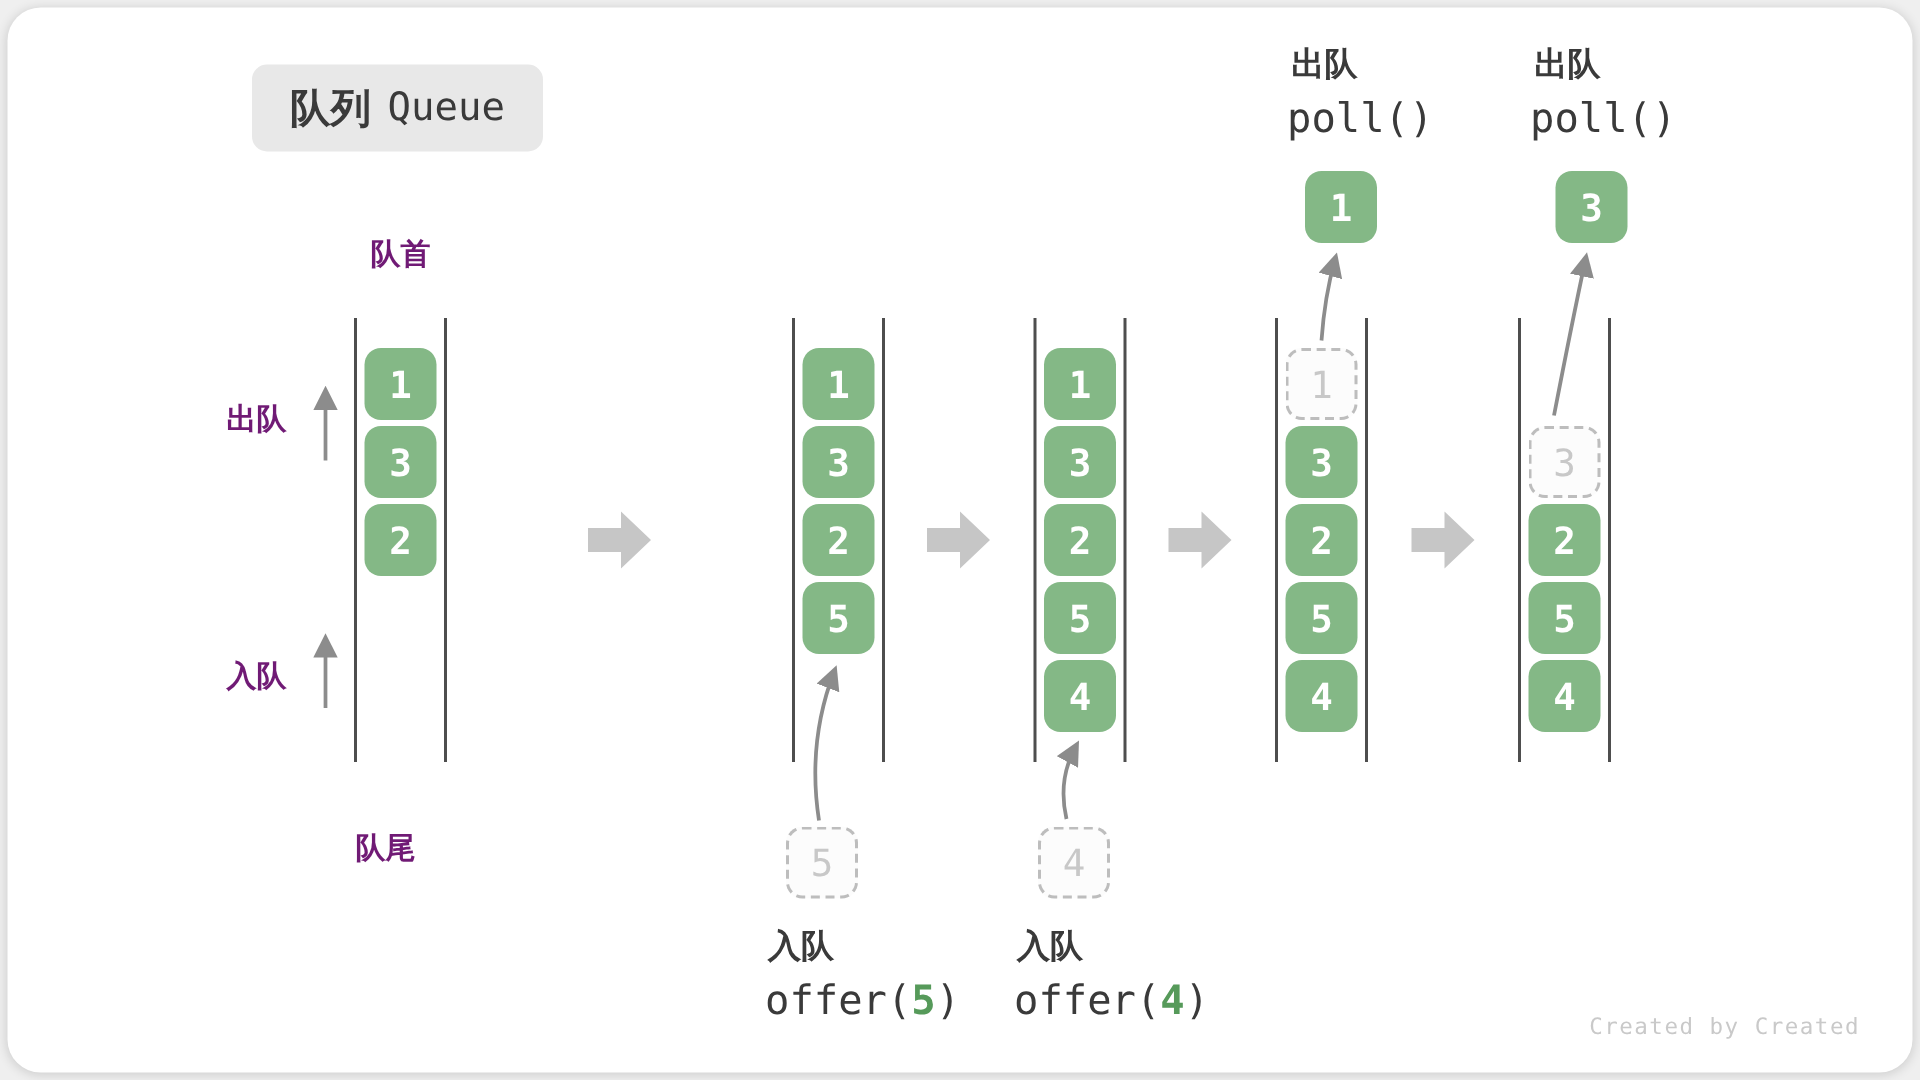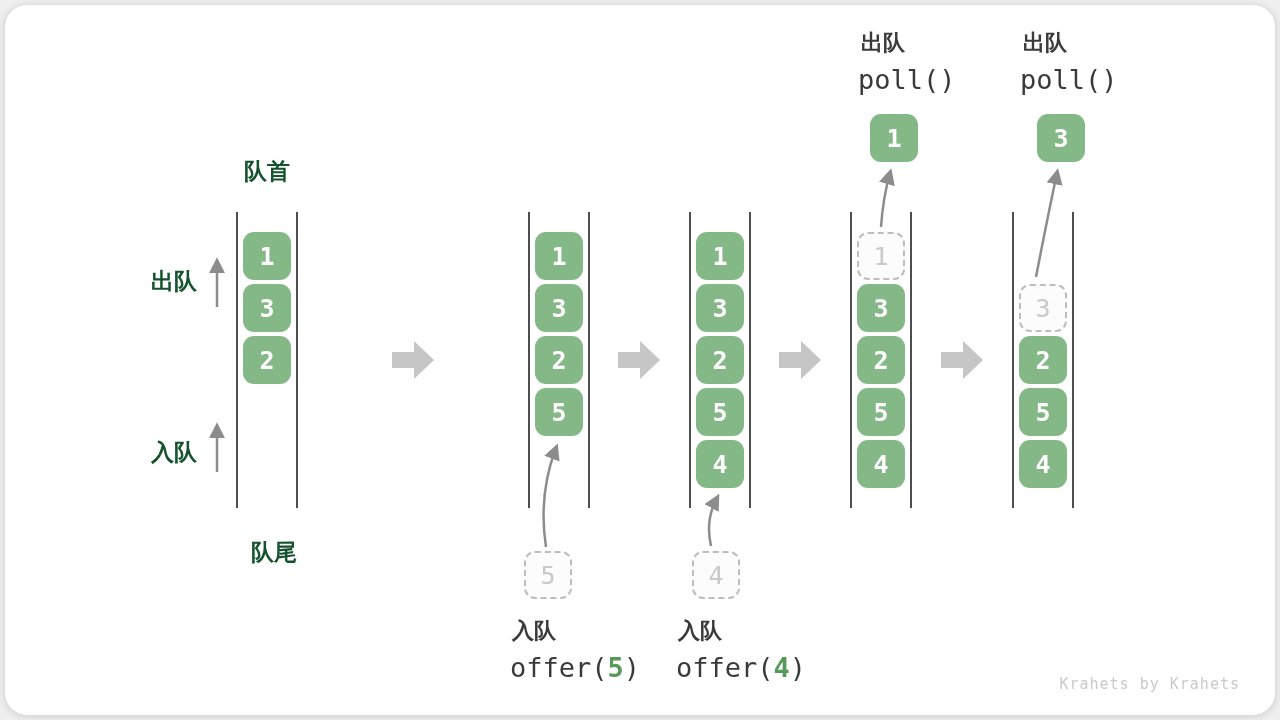--- a/index.html
+++ b/index.html
@@ -4,21 +4,21 @@
 <style>
   * { margin:0; padding:0; box-sizing:border-box; }
   html,body { width:1280px; height:720px; background:#efefef; font-family:"Liberation Sans",sans-serif; }
   .canvas { position:relative; width:1280px; height:720px; overflow:hidden; }
   .card { position:absolute; left:5px; top:5px; right:5px; bottom:5px; background:#ffffff;
           border-radius:22px; box-shadow:0 1px 8px rgba(0,0,0,0.16); }
   .title-box { position:absolute; left:168px; top:43px; width:194px; height:58px; background:#e8e8e8;
                border-radius:10px; display:flex; align-items:center; justify-content:center; gap:11px; }
   .t-zh { font-size:27px; font-weight:bold; color:#3a3a3a; }
   .t-en { font-size:26px; font-family:"DejaVu Sans Mono",monospace; color:#3a3a3a; }
-  .cjk-label { position:absolute; font-size:23px; font-weight:bold; color:#14532d; white-space:nowrap; }
+  .cjk-label { position:absolute; font-size:20px; font-weight:bold; color:#701a75; white-space:nowrap; }
   .wall { position:absolute; top:212px; width:2px; height:296px; background:#4e4e4e; }
   .cell { position:absolute; width:48px; height:48px; background:#84b886; border-radius:11px;
           color:#ffffff; font-family:"DejaVu Sans Mono",monospace; font-size:25px; font-weight:bold;
           display:flex; align-items:center; justify-content:center; }
   .ghost { position:absolute; width:48px; height:48px; background:#fcfcfc; border:2px dashed #bdbdbd;
            border-radius:11px; color:#c8c8c8; font-family:"DejaVu Sans Mono",monospace; font-size:25px;
            display:flex; align-items:center; justify-content:center; }
   .op-zh { position:absolute; font-size:22px; font-weight:600; color:#3a3a3a; white-space:nowrap; }
   .op-code { position:absolute; font-family:"DejaVu Sans Mono",monospace; font-size:27px; color:#3a3a3a;
              white-space:nowrap; }
@@ -26,23 +26,27 @@
   .watermark { position:absolute; right:40px; top:675px; font-family:"DejaVu Sans Mono",monospace;
                font-size:15px; color:#c9c9c9; letter-spacing:1px; }
   svg.overlay { position:absolute; left:0; top:0; pointer-events:none; }
 </style>
 </head>
 <body>
 
 <div class="canvas">
   <div class="card"></div>
 
+  <div class="title-box">
+    <span class="t-zh">队列</span>
+    <span class="t-en">Queue</span>
+  </div>
 
   <div class="cjk-label" style="left:237px; top:156px; width:60px; text-align:center;">队首</div>
-  <div class="cjk-label" style="left:237px; top:537px; width:60px; text-align:right;">队尾</div>
+  <div class="cjk-label" style="left:237px; top:552px; width:60px; text-align:left;">队尾</div>
   <div class="cjk-label" style="left:151px; top:266px;">出队</div>
   <div class="cjk-label" style="left:151px; top:437px;">入队</div>
 
   <div class="wall" style="left:236px;"></div>
   <div class="wall" style="left:296px;"></div>
   <div class="wall" style="left:528px;"></div>
   <div class="wall" style="left:588px;"></div>
   <div class="wall" style="left:689px;"></div>
   <div class="wall" style="left:749px;"></div>
   <div class="wall" style="left:850px;"></div>
@@ -103,14 +107,14 @@
 
     <path d="M 881 227 Q 883 198 890 173" stroke="#8c8c8c" stroke-width="2.5" fill="none" marker-end="url(#ah)"></path>
     <path d="M 1036 277 Q 1048 215 1057 173" stroke="#8c8c8c" stroke-width="2.5" fill="none" marker-end="url(#ah)"></path>
 
     <polygon points="0,11 22,11 22,0 42,19 22,38 22,27 0,27" fill="#c6c6c6" transform="translate(392,341)"></polygon>
     <polygon points="0,11 22,11 22,0 42,19 22,38 22,27 0,27" fill="#c6c6c6" transform="translate(618,341)"></polygon>
     <polygon points="0,11 22,11 22,0 42,19 22,38 22,27 0,27" fill="#c6c6c6" transform="translate(779,341)"></polygon>
     <polygon points="0,11 22,11 22,0 42,19 22,38 22,27 0,27" fill="#c6c6c6" transform="translate(941,341)"></polygon>
   </svg>
 
-  <div class="watermark">Krahets by Krahets</div>
+  <div class="watermark">Created by Created</div>
 </div>
 
 </body></html>

